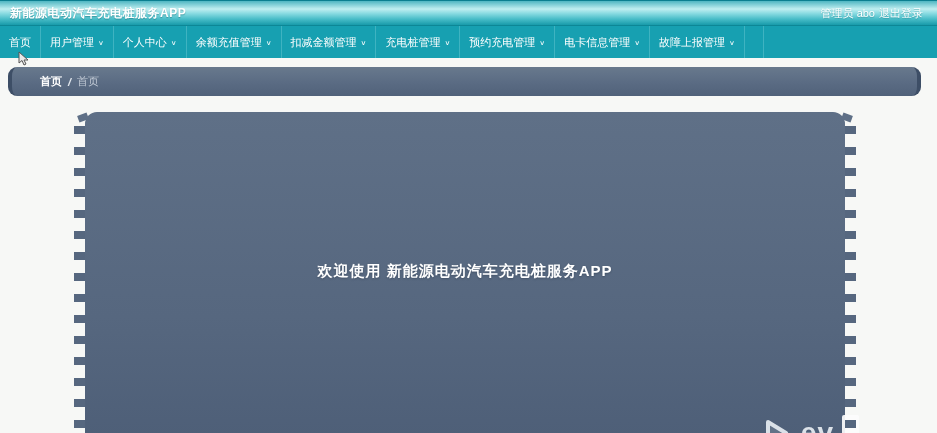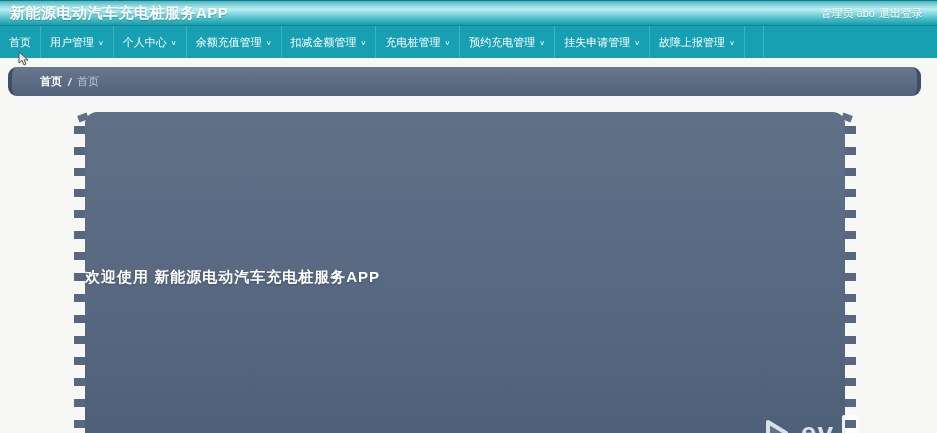--- a/index.html
+++ b/index.html
@@ -12,21 +12,21 @@
   }
 
   
   .titlebar {
     position:absolute; left:0; top:0; right:0; height:25px;
     background:linear-gradient(180deg,#4fb6c2 0%,#bfeef0 32%,#8edde3 48%,#49bdc8 72%,#1095a5 100%);
     border-top:1px solid #0b7f90;
     display:flex; align-items:center; justify-content:space-between;
   }
   .app-title {
-    color:#ffffff; font-size:15px; font-weight:bold;
+    color:#ffffff; font-size:12px; font-weight:bold;
     padding-left:10px; letter-spacing:0.5px;
     text-shadow:0 1px 1px rgba(0,90,100,0.45);
   }
   .titlebar-right {
     display:flex; align-items:center; gap:4px;
     padding-right:14px; color:#ffffff; font-size:11px;
     text-shadow:0 1px 1px rgba(0,90,100,0.35);
   }
   .logout-link { cursor:pointer; }
 
@@ -79,22 +79,22 @@
   }
   .main-box::before { left:-11px; }
   .main-box::after  { right:-11px; }
   .corner-nub {
     position:absolute; width:10px; height:7px; background:#5f7087; top:2px;
   }
   .corner-nub.left  { left:-7px; transform:rotate(-20deg); }
   .corner-nub.right { right:-7px; transform:rotate(20deg); }
 
   .welcome-text {
-    position:absolute; left:0; right:0; top:156px;
-    text-align:left;
+    position:absolute; left:0; right:0; top:150px;
+    text-align:center;
     color:#ffffff; font-size:15px; font-weight:bold; letter-spacing:1px;
     text-shadow:0 1px 2px rgba(30,40,55,0.35);
   }
 
   
   .watermark {
     position:absolute; right:-14px; bottom:-2px; height:42px;
     display:flex; align-items:center; gap:8px;
     opacity:0.92;
   }
@@ -137,21 +137,21 @@
   </div>
   <div class="nav-item">
     <span>充电桩管理</span>
     <span class="caret">∨</span>
   </div>
   <div class="nav-item">
     <span>预约充电管理</span>
     <span class="caret">∨</span>
   </div>
   <div class="nav-item">
-    <span>挂失申请管理</span>
+    <span>电卡信息管理</span>
     <span class="caret">∨</span>
   </div>
   <div class="nav-item">
     <span>故障上报管理</span>
     <span class="caret">∨</span>
   </div>
   <div class="nav-item">
     
     
   </div>

